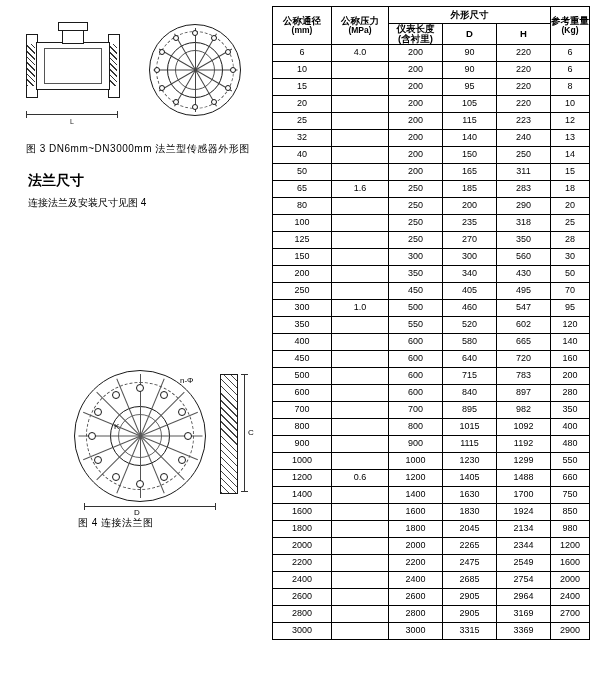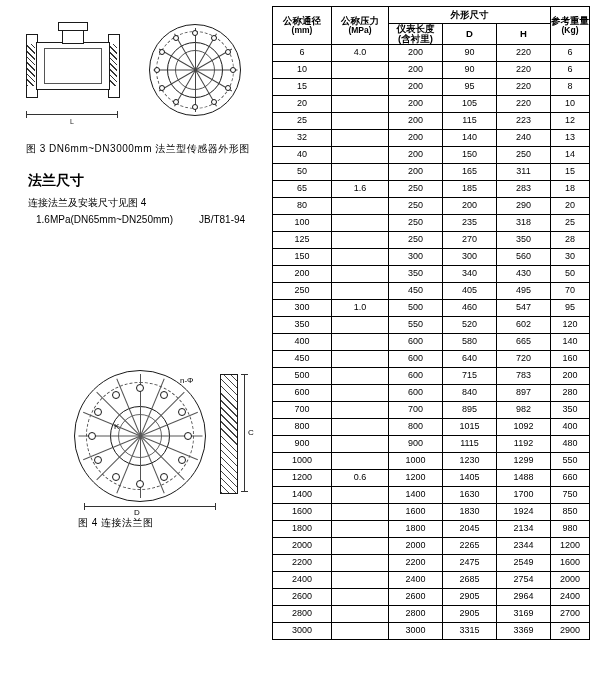--- a/index.html
+++ b/index.html
@@ -368,23 +368,20 @@
         <div class="bolt" style="left:28px; top:15px;"></div>
       </div>
     </div>
 
     <div class="fig3-caption">图 3   DN6mm~DN3000mm 法兰型传感器外形图</div>
 
     <div class="sec-title">法兰尺寸</div>
 
     <div class="sec-lines">
       <div>连接法兰及安装尺寸见图 4</div>
-      <div class="indent">
-        <span>1.6MPa</span><span>(DN65mm~DN250mm)</span><span class="sp"></span><span>JB/T81-94</span>
-      </div>
     </div>
 
     <div class="fig4-wrap">
       <div class="f4-circles">
         <div class="f4c f4-o"></div>
         <div class="f4c f4-b"></div>
         <div class="f4c f4-i"></div>
         <div class="f4c f4-i2"></div>
         <div class="f4-spoke" style="transform:rotate(0deg);"></div>
         <div class="f4-spoke" style="transform:rotate(22.5deg);"></div>

